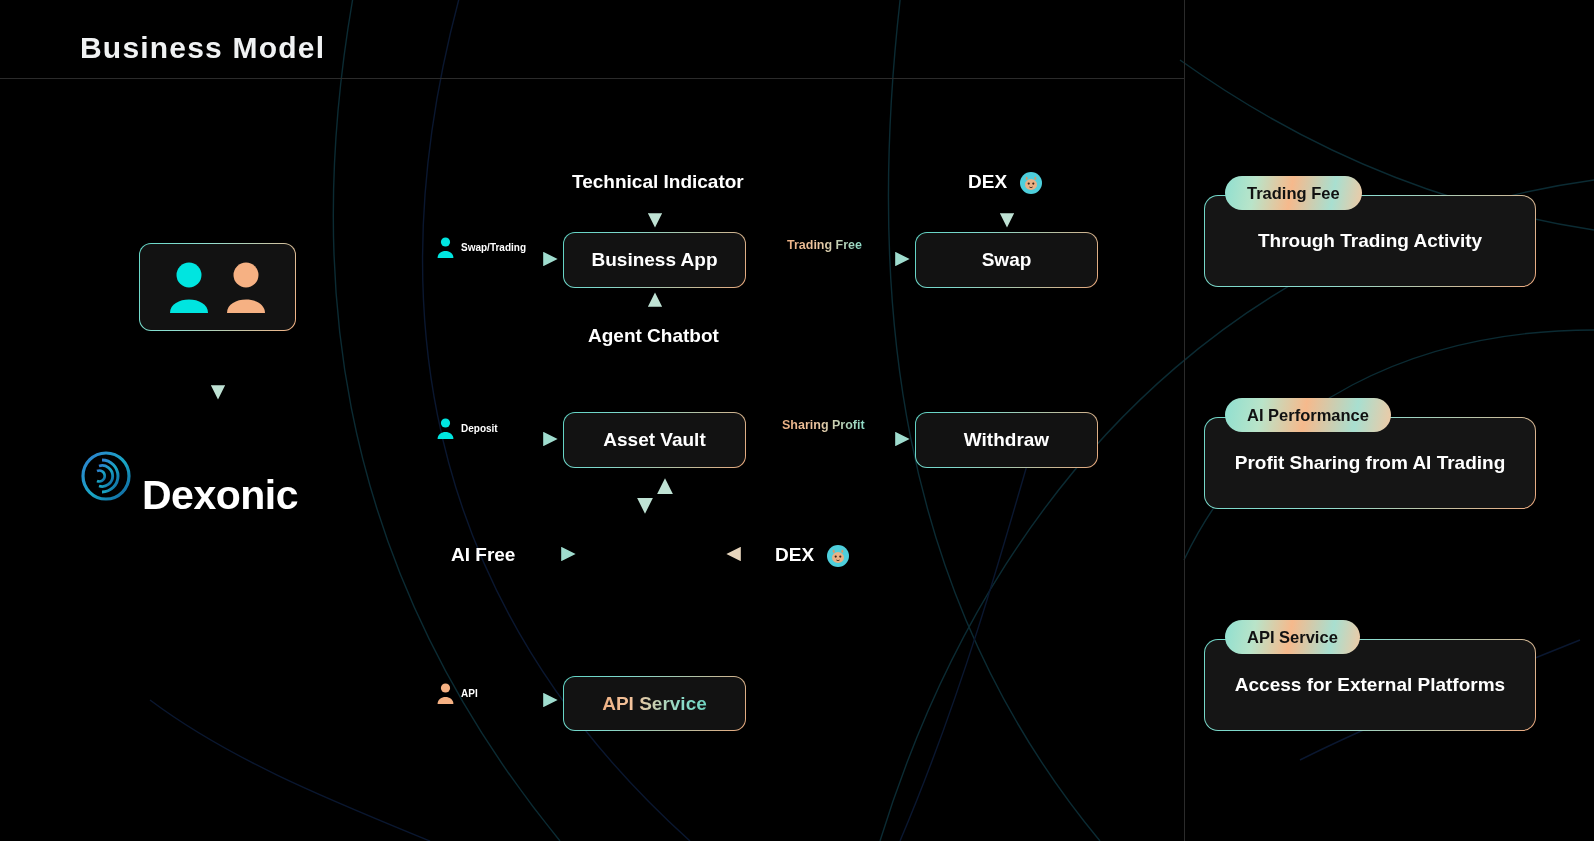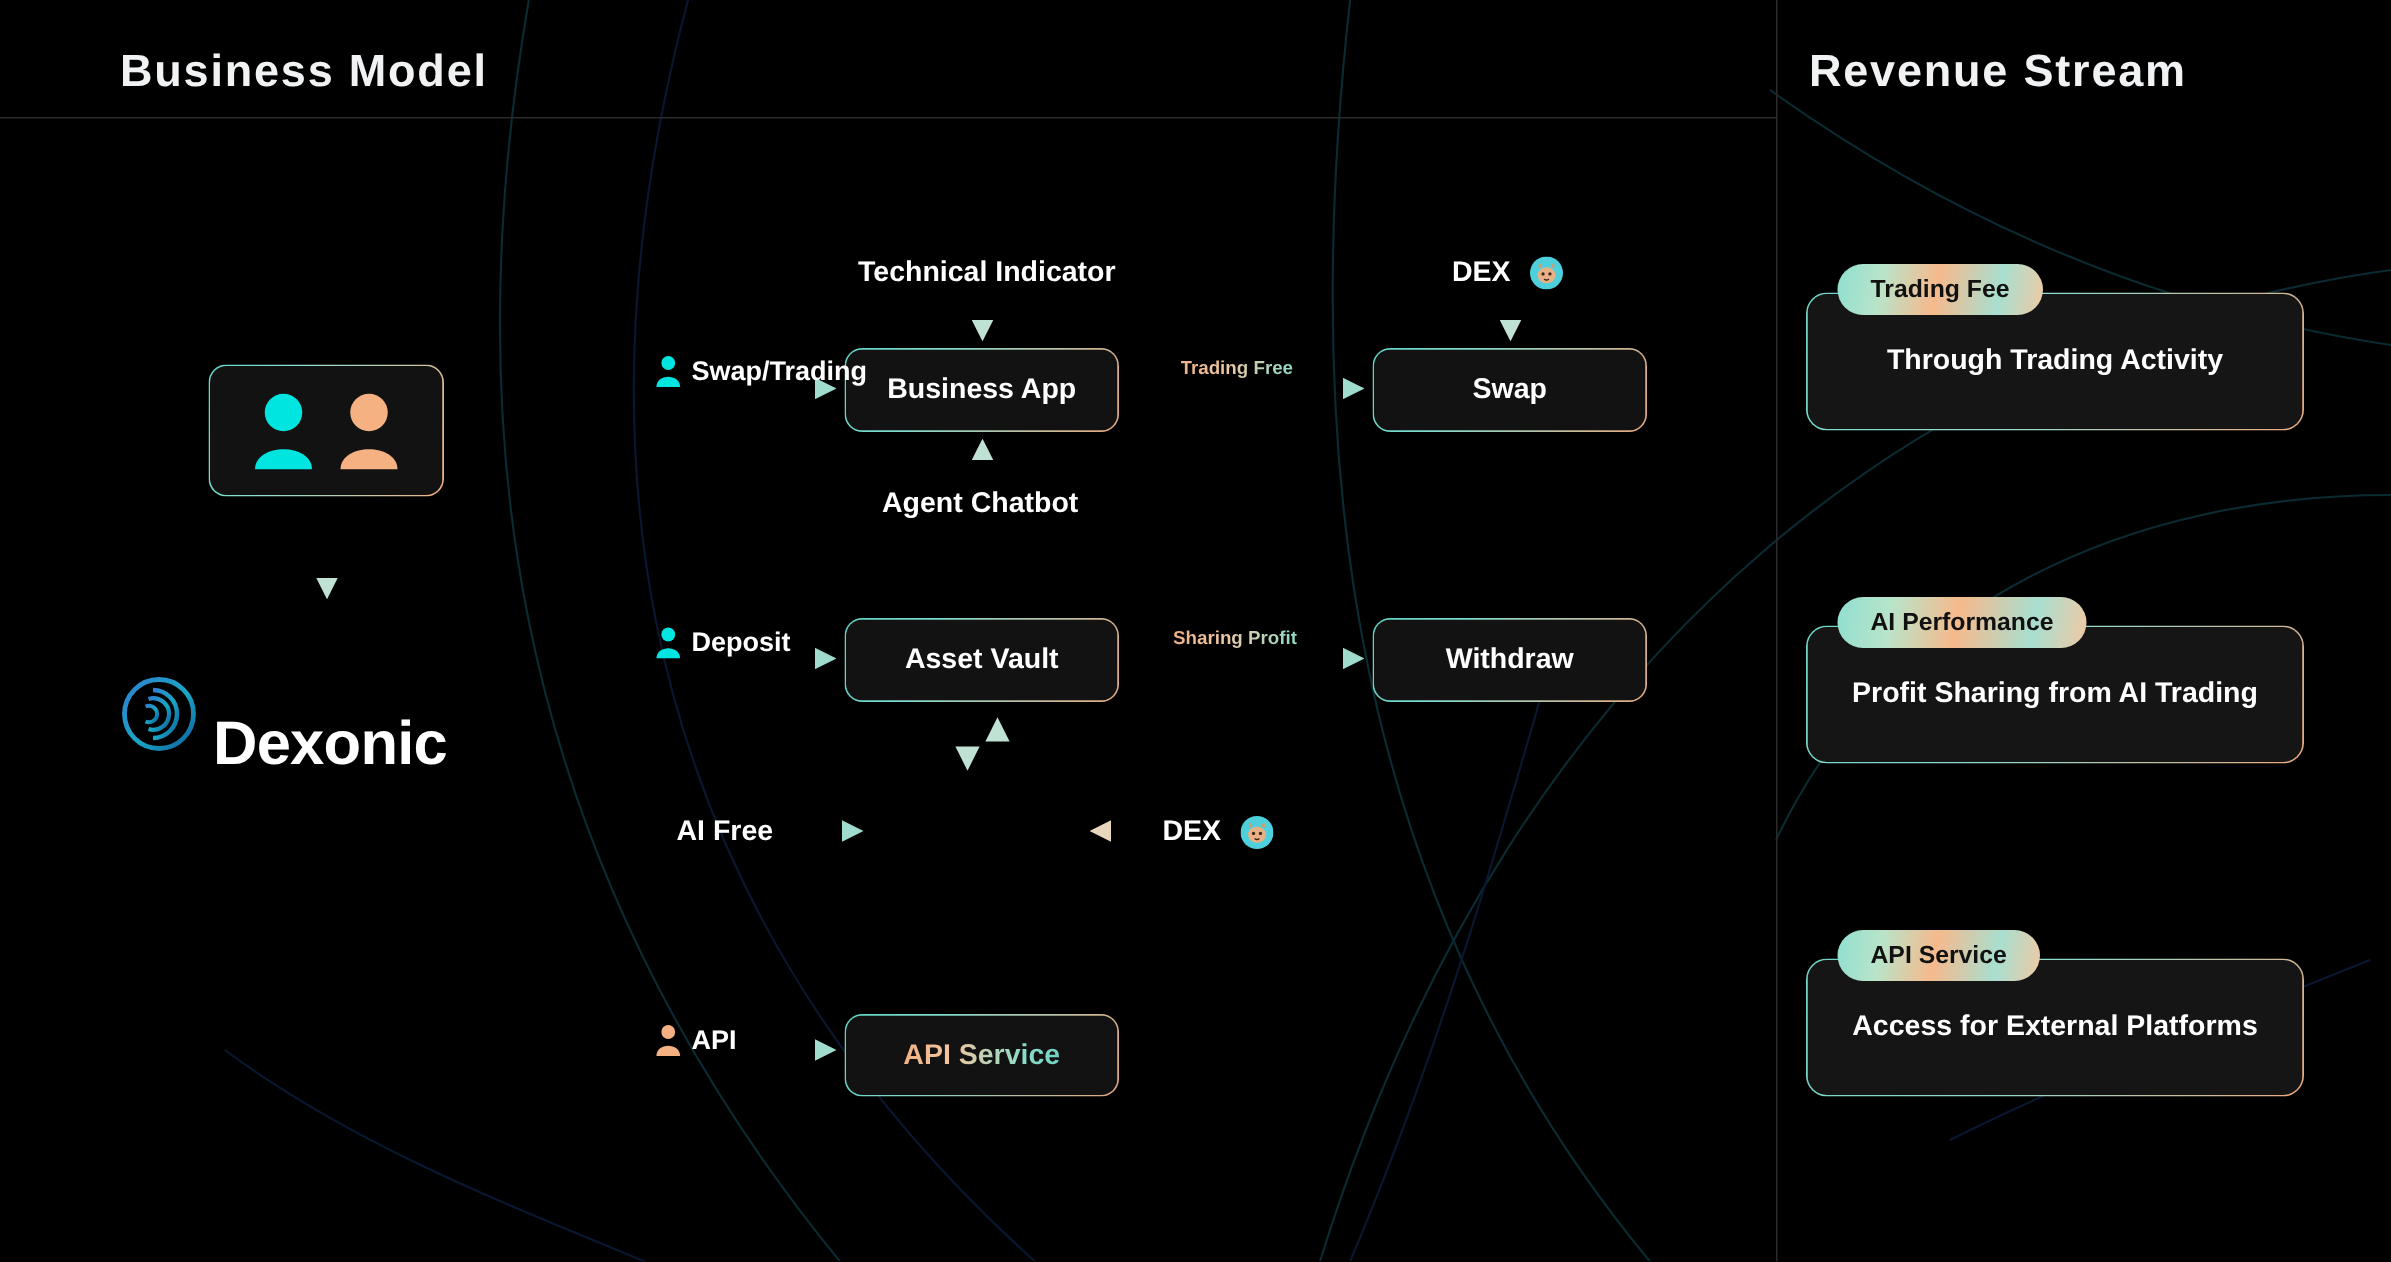--- a/index.html
+++ b/index.html
@@ -86,21 +86,21 @@
   .sl1 { left: 0px; top: 0px; background-image: linear-gradient(#151515,#151515),
       linear-gradient(115deg,#5fd3c4 0%, #7fd9cd 30%, #e8a87c 100%);
       display:flex; align-items:center; justify-content:center;
       color:#fff; font-weight:700; font-size:15px; }
 
   
   .lbl {
     position: absolute; color: #ffffff; font-weight: 700; white-space: nowrap;
   }
   .lbl-big { font-size: 19px; }
-  .lbl-sm  { font-size: 18px; }
+  .lbl-sm  { font-size: 10px; }
   .lbl-edge {
     position:absolute; font-size: 12.5px; font-weight: 700; white-space: nowrap;
     background-image: linear-gradient(90deg,#edb184 0%, #f0c7a2 40%, #8ddcc9 100%);
     -webkit-background-clip: text; background-clip: text;
     color: transparent; -webkit-text-fill-color: transparent;
   }
   #lbl-tech-indicator { left: 572px; top: 171px; }
   #lbl-agent-chatbot  { left: 588px; top: 325px; }
   #lbl-dex-top        { left: 968px; top: 171px; }
   #lbl-dex-mid        { left: 775px; top: 544px; }
@@ -162,21 +162,20 @@
       <path d="M 1580 640 C 1480 680, 1380 720, 1300 760"></path>
     </g>
   </svg>
 
   <div class="header-band"></div>
   <div class="header-rule"></div>
   <div class="vdivider-top"></div>
   <div class="vdivider"></div>
 
   <div class="h-title" id="title-business">Business Model</div>
-  <div class="h-title" id="title-revenue">Revenue Stream</div>
 
   <div class="users-card">
     <svg class="person" width="44" height="52" viewBox="0 0 44 52">
       <circle cx="22" cy="14" r="12.5" fill="#00e5e0"></circle>
       <path d="M 3 52 C 3 34, 41 34, 41 52 Z" fill="#00e5e0"></path>
     </svg>
     <svg class="person" width="44" height="52" viewBox="0 0 44 52">
       <circle cx="22" cy="14" r="12.5" fill="#f6b183"></circle>
       <path d="M 3 52 C 3 34, 41 34, 41 52 Z" fill="#f6b183"></path>
     </svg>

